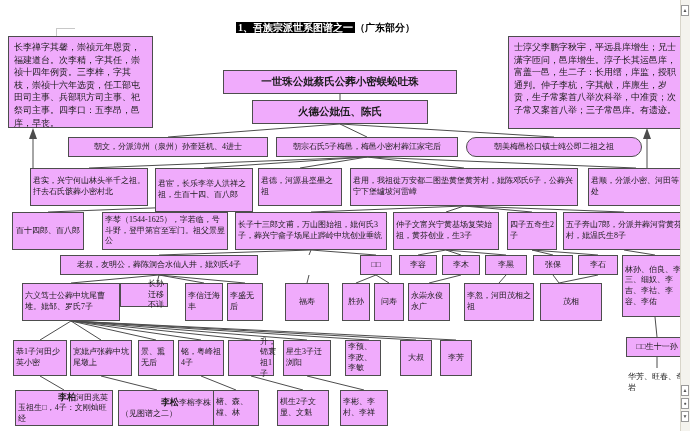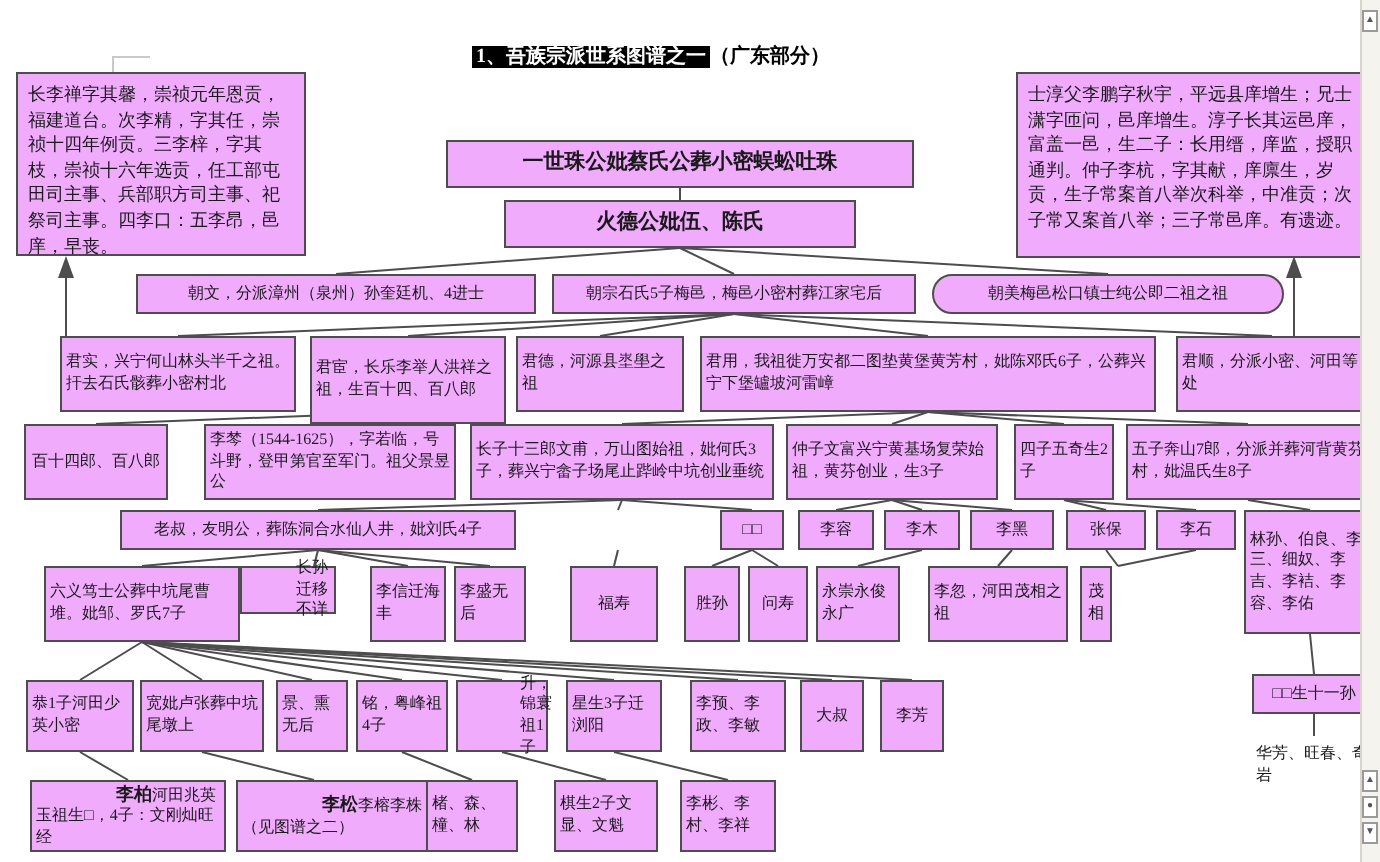--- a/index.html
+++ b/index.html
@@ -131,29 +131,29 @@
 
   <div class="node" style="left:22px;top:283px;width:98px;height:38px;">六义笃士公葬中坑尾曹堆。妣邹、罗氏7子</div>
   <div class="node" style="left:120px;top:283px;width:48px;height:24px;padding-left:27px;">长孙迁移不详</div>
   <div class="node" style="left:185px;top:283px;width:38px;height:38px;">李信迁海丰</div>
   <div class="node" style="left:227px;top:283px;width:36px;height:38px;">李盛无后</div>
   <div class="node c" style="left:285px;top:283px;width:44px;height:38px;">福寿</div>
   <div class="node c" style="left:342px;top:283px;width:28px;height:38px;">胜孙</div>
   <div class="node c" style="left:374px;top:283px;width:30px;height:38px;">问寿</div>
   <div class="node" style="left:408px;top:283px;width:42px;height:38px;">永崇永俊永广</div>
   <div class="node" style="left:464px;top:283px;width:70px;height:38px;">李忽，河田茂相之祖</div>
-  <div class="node c" style="left:540px;top:283px;width:16px;height:38px;">茂相</div>
+  <div class="node c" style="left:540px;top:283px;width:62px;height:38px;">茂相</div>
 
   <div class="node" style="left:13px;top:340px;width:54px;height:36px;">恭1子河田少英小密</div>
   <div class="node" style="left:70px;top:340px;width:62px;height:36px;">宽妣卢张葬中坑尾墩上</div>
   <div class="node" style="left:138px;top:340px;width:36px;height:36px;">景、熏无后</div>
   <div class="node" style="left:178px;top:340px;width:46px;height:36px;">铭，粤峰祖4子</div>
   <div class="node" style="left:228px;top:340px;width:46px;height:36px;padding-left:36px;">升，锦寰祖1子</div>
   <div class="node" style="left:283px;top:340px;width:48px;height:36px;">星生3子迁浏阳</div>
-  <div class="node" style="left:345px;top:340px;width:48px;height:36px;">李预、李政、李敏</div>
+  <div class="node" style="left:345px;top:340px;width:36px;height:36px;">李预、李政、李敏</div>
   <div class="node c" style="left:400px;top:340px;width:32px;height:36px;">大叔</div>
   <div class="node c" style="left:440px;top:340px;width:32px;height:36px;">李芳</div>
   <div class="node c" style="left:626px;top:337px;width:62px;height:20px;">□□生十一孙</div>
 
   <div class="node" style="left:15px;top:390px;width:98px;height:36px;">
     <span><span class="b">李柏</span><span>河田兆英玉祖生□，4子：文刚灿旺经</span></span>
   </div>
   <div class="node" style="left:118px;top:390px;width:102px;height:36px;">
     <span><span class="b">李松</span><span>李榕李株（见图谱之二）</span></span>
   </div>

